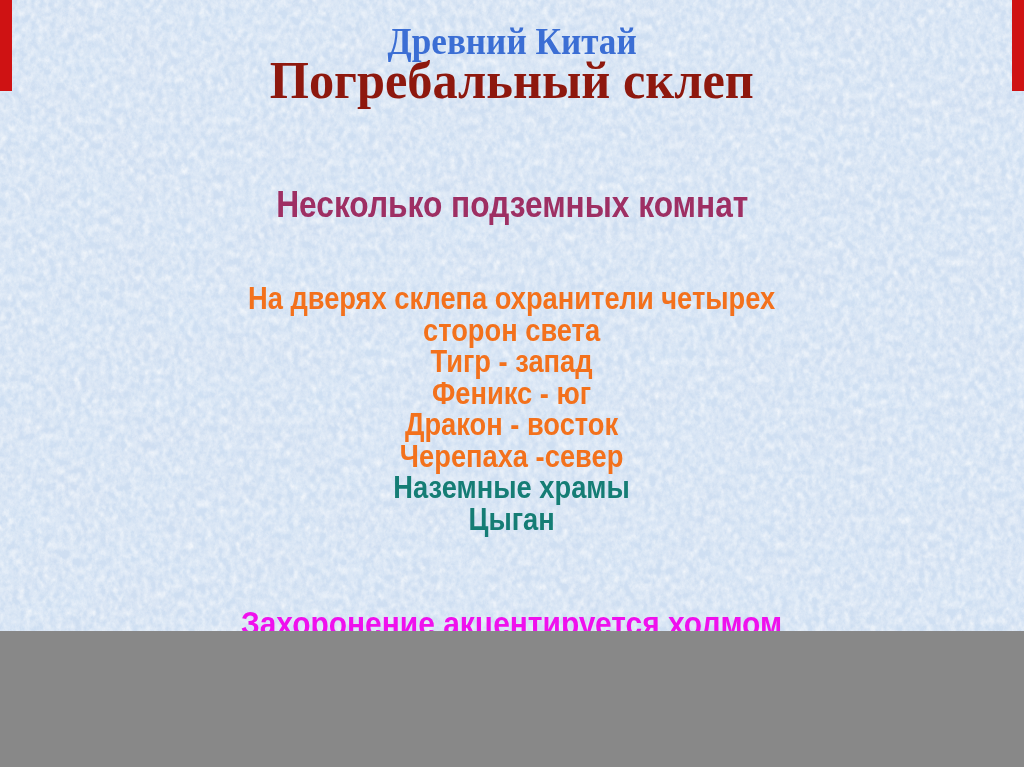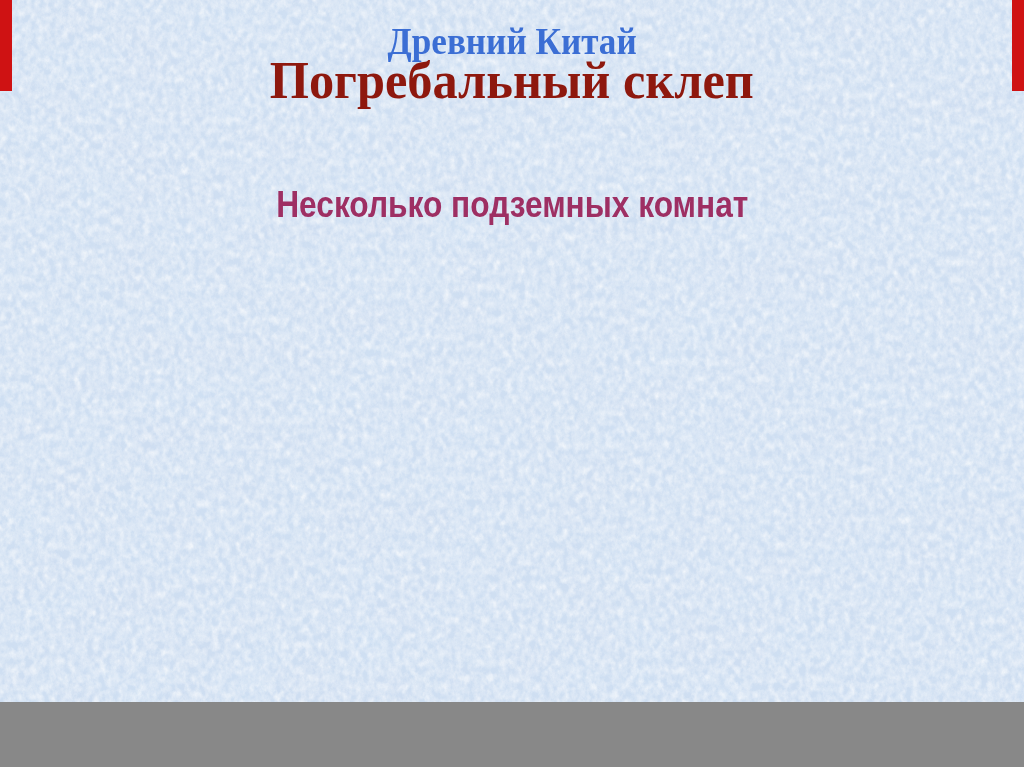--- a/index.html
+++ b/index.html
@@ -1,18 +1,18 @@
 <!DOCTYPE html>
 <html><head>
 <meta charset="utf-8">
 <style>
   html,body{margin:0;padding:0;background:#888;}
   .slide{
     position:relative;
-    width:1024px;height:702px;
+    width:1024px;height:631px;
     margin:0 auto;
     overflow:hidden;
     background:#cfdef1;
     font-family:"Liberation Sans", sans-serif;
   }
   .bg-svg{position:absolute;left:0;top:0;width:1024px;height:767px;display:block;}
   .ribbon{position:absolute;top:0;width:12px;height:91px;background:#cf1213;}
   .ribbon.left{left:0;}
   .ribbon.right{right:0;}
   .abs{position:absolute;white-space:nowrap;}
@@ -67,15 +67,30 @@
     <span class="serif c-title-blue cond" style="transform:scaleX(.95);">Древний Китай</span>
   </div>
   <div class="abs ctr title2">
     <span class="serif c-title-dred cond" style="transform:scaleX(.95);">Погребальный склеп</span>
   </div>
 
   <div class="abs ctr rooms">
     <span class="sans c-pink cond">Несколько подземных комнат</span>
   </div>
 
+  <div class="abs ctr centerblock">
+    <span class="cond" style="display:inline-block;">
+      <span class="line sans c-orange">На дверях склепа охранители четырех</span>
+      <span class="line sans c-orange">сторон света</span>
+      <span class="line sans c-orange">Тигр - запад</span>
+      <span class="line sans c-orange">Феникс - юг</span>
+      <span class="line sans c-orange">Дракон - восток</span>
+      <span class="line sans c-orange">Черепаха -север</span>
+      <span class="line sans c-teal">Наземные храмы</span>
+      <span class="line sans c-teal">Цыган</span>
+    </span>
+  </div>
 
+  <div class="abs ctr footer">
+    <span class="sans c-magenta cond">Захоронение акцентируется холмом</span>
+  </div>
 
 </div>
 
 </body></html>

